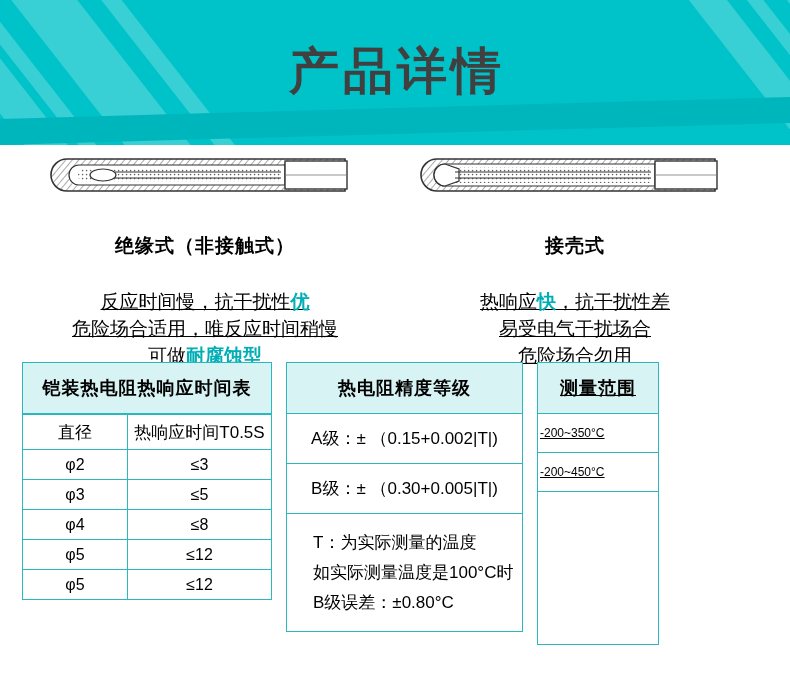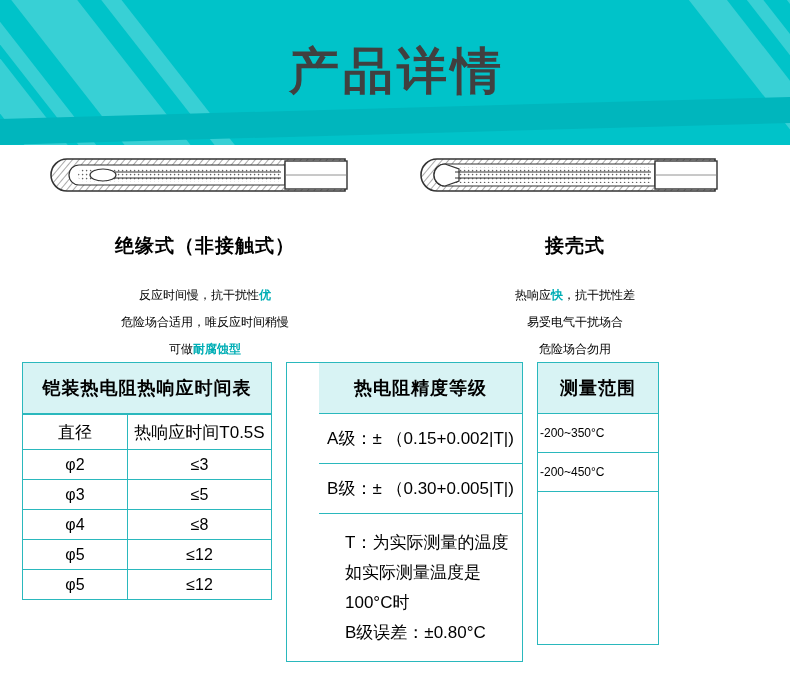--- a/index.html
+++ b/index.html
@@ -82,23 +82,24 @@
     position: relative;
   }
 
   .probe-caption {
     font-size: 19px;
     font-weight: bold;
     margin-top: 22px;
     letter-spacing: 1px;
   }
   .probe-lines {
-    margin-top: 23px;
-    font-size: 12px;
+    margin-top: 29px;
+    font-size: 19px;
     line-height: 27px;
+    text-decoration: underline;
   }
   .hl { color: #00aeb5; font-weight: bold; }
 
   
   .tables {
     position: relative;
     margin-top: 2px;
     padding: 0 22px;
     display: flex;
     gap: 14px;
@@ -132,35 +133,35 @@
     height: 25px;
     padding: 2px 0;
   }
   .t1 td.c1 { width: 104px; }
   .t1 tr.hdr td { font-size: 17px; height: 30px; }
   .t1 table tr td:first-child { border-left: none; }
   .t1 table tr td:last-child { border-right: none; }
   .t1 table tr:last-child td { border-bottom: none; }
 
   
-  .t2 { width: 237px; padding-left: 32px; }
+  .t2 { width: 237px; }
   .t2-row {
     font-size: 17px;
     text-align: center;
     padding: 13px 4px;
     border-bottom: 1px solid #2ab8bd;
   }
   .t2-body {
     padding: 14px 0 13px 26px;
     font-size: 17px;
     line-height: 30px;
   }
 
   
-  .t3 { width: 122px; }
+  .t3 { width: 122px; text-decoration: underline; }
   .t3-row {
     font-size: 12px;
     padding: 12px 2px;
     border-bottom: 1px solid #2ab8bd;
   }
   .t3-filler { height: 152px; }
 </style>
 </head>
 <body>
 

